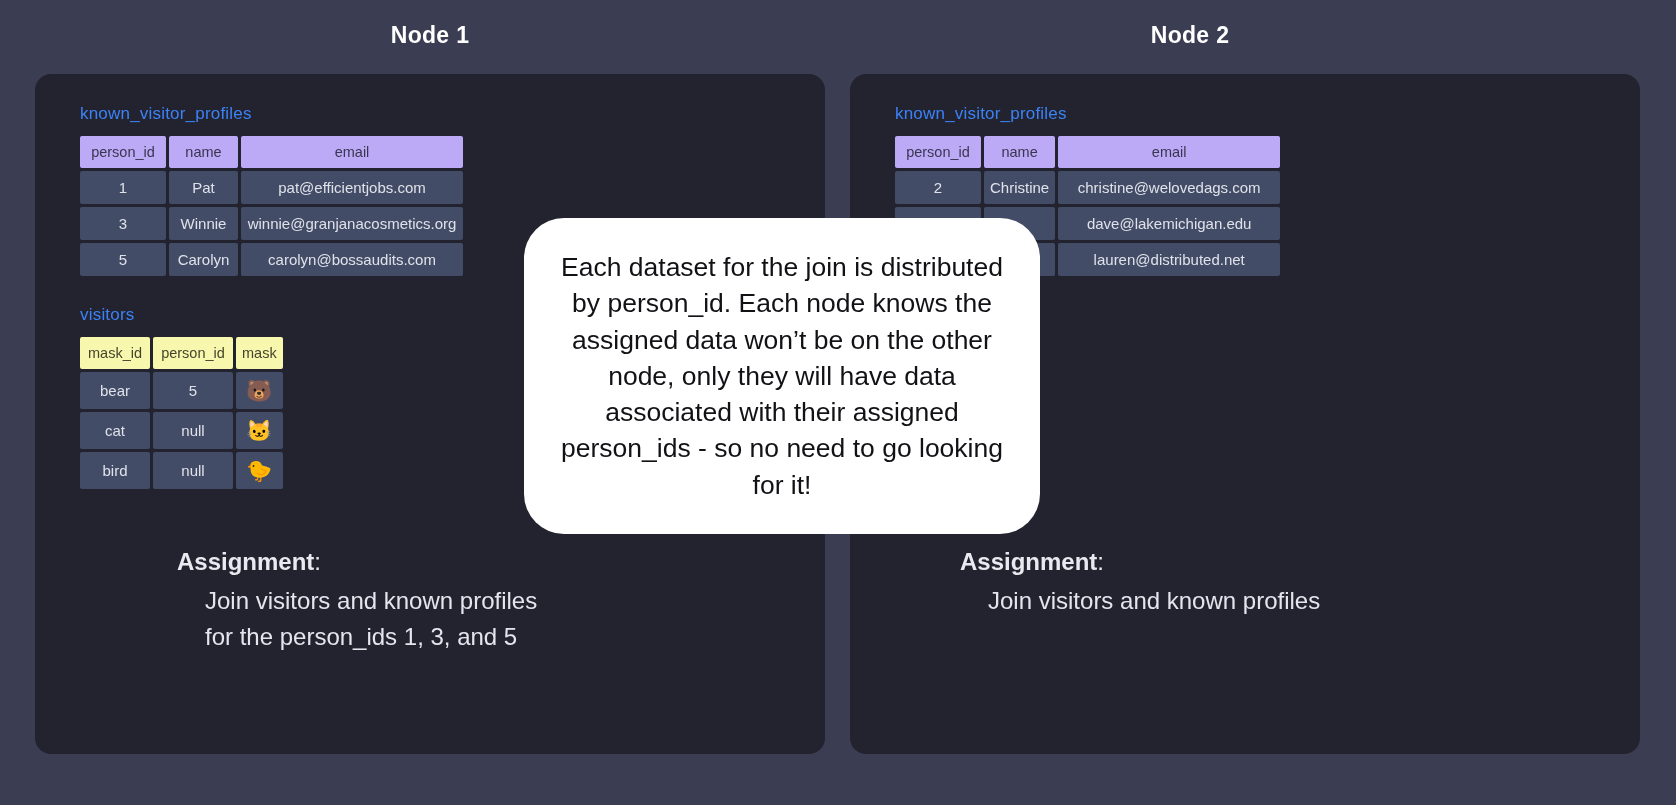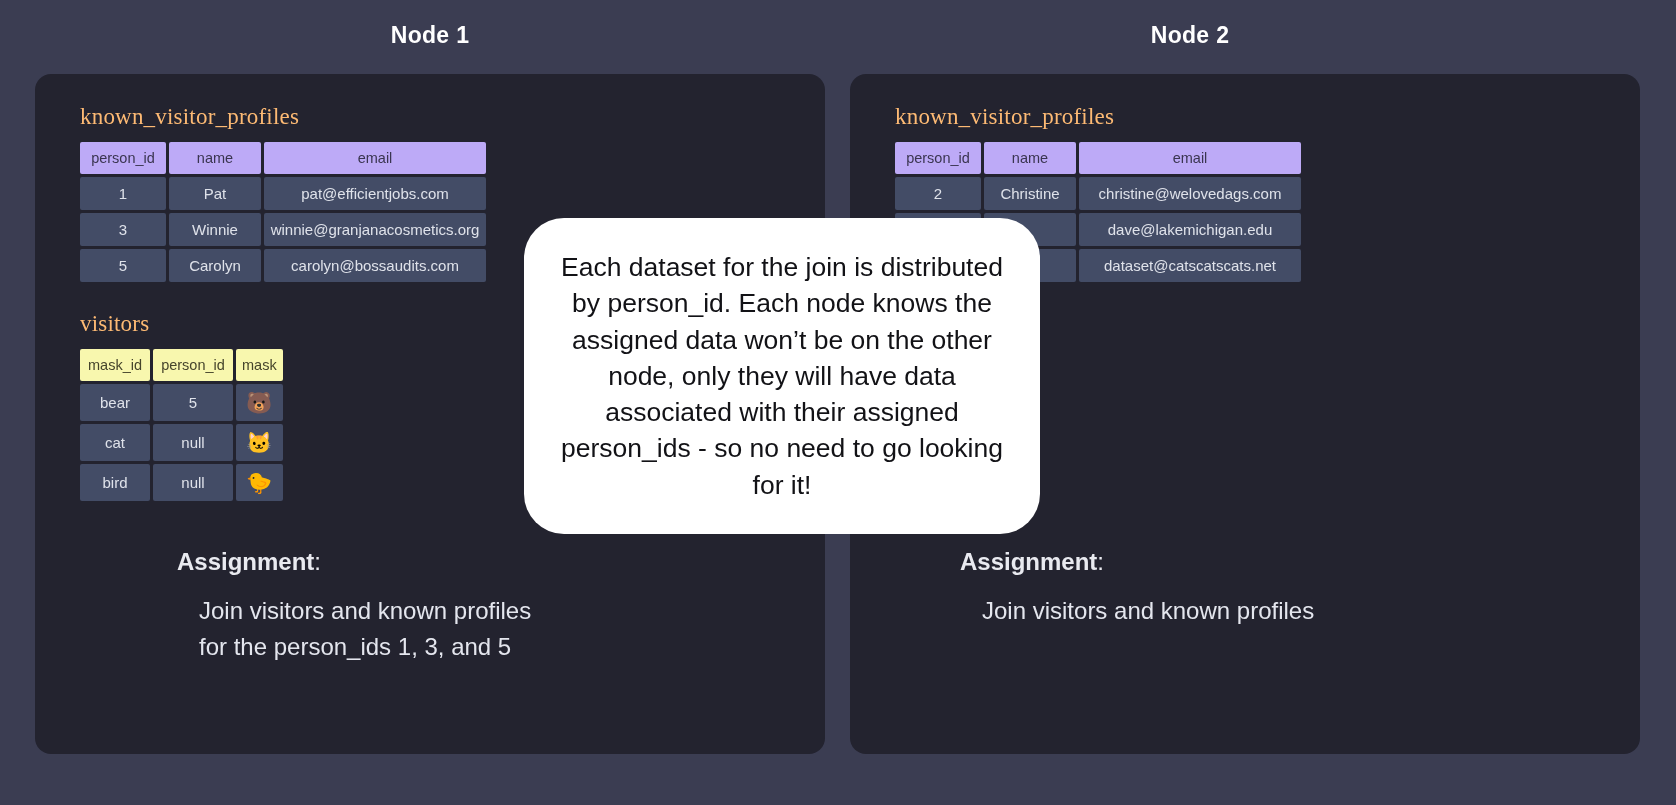--- a/index.html
+++ b/index.html
@@ -46,26 +46,25 @@
 
   .card-inner {
     position: absolute;
     left: 45px;
     top: 30px;
     right: 20px;
   }
 
   
   .ds-title {
-    font-size: 23px;
-    color: #fdba74;
+    font-size: 17px;
+    color: #3b82f6;
     margin-bottom: 9px;
     font-weight: normal;
     letter-spacing: 0.2px;
-    font-family: Liberation Serif, serif;
   }
   .tbl {
     border-collapse: separate;
     border-spacing: 3px;
     margin-left: -3px;
     table-layout: fixed;
   }
   .tbl th, .tbl td {
     font-weight: normal;
     text-align: center;
@@ -85,46 +84,46 @@
     background: #bdaaf7;
     color: #3a3550;
   }
   .tbl.visitors th {
     background: #f8f7ae;
     color: #46452c;
   }
   .tbl td.emoji { font-size: 21px; line-height: 1; }
 
   .col-pid   { width: 86px; }
-  .col-name  { width: 92px; }
+  .col-name  { width: 69px; }
   .col-email { width: 222px; }
 
   .col-maskid { width: 70px; }
   .col-vpid   { width: 80px; }
   .col-mask   { width: 40px; }
 
   .spacer { height: 26px; }
 
   
   .assignment {
     position: absolute;
     left: 142px;
     top: 474px;
     color: #e9eaf0;
   }
   #card-2 .assignment { left: 110px; }
   .assign-head {
     font-size: 24px;
     font-weight: bold;
-    margin-bottom: 17px;
+    margin-bottom: 7px;
   }
   .assign-head .colon { font-weight: normal; }
   .assign-line {
     font-size: 24px;
-    margin-left: 22px;
+    margin-left: 28px;
     line-height: 1.48;
     color: #e4e6ee;
   }
 
   
   .callout {
     position: absolute;
     left: 524px;
     top: 218px;
     width: 516px;
@@ -240,21 +239,21 @@
             <td>christine@welovedags.com</td>
           </tr>
           <tr>
             <td></td>
             <td></td>
             <td>dave@lakemichigan.edu</td>
           </tr>
           <tr>
             <td></td>
             <td></td>
-            <td>dataset@catscatscats.net</td>
+            <td>lauren@distributed.net</td>
           </tr>
         </tbody>
       </table>
     </div>
 
     <div class="assignment">
       <div class="assign-head"><span>Assignment</span><span class="colon">:</span></div>
       <div class="assign-line">Join visitors and known profiles</div>
     </div>
   </div>

